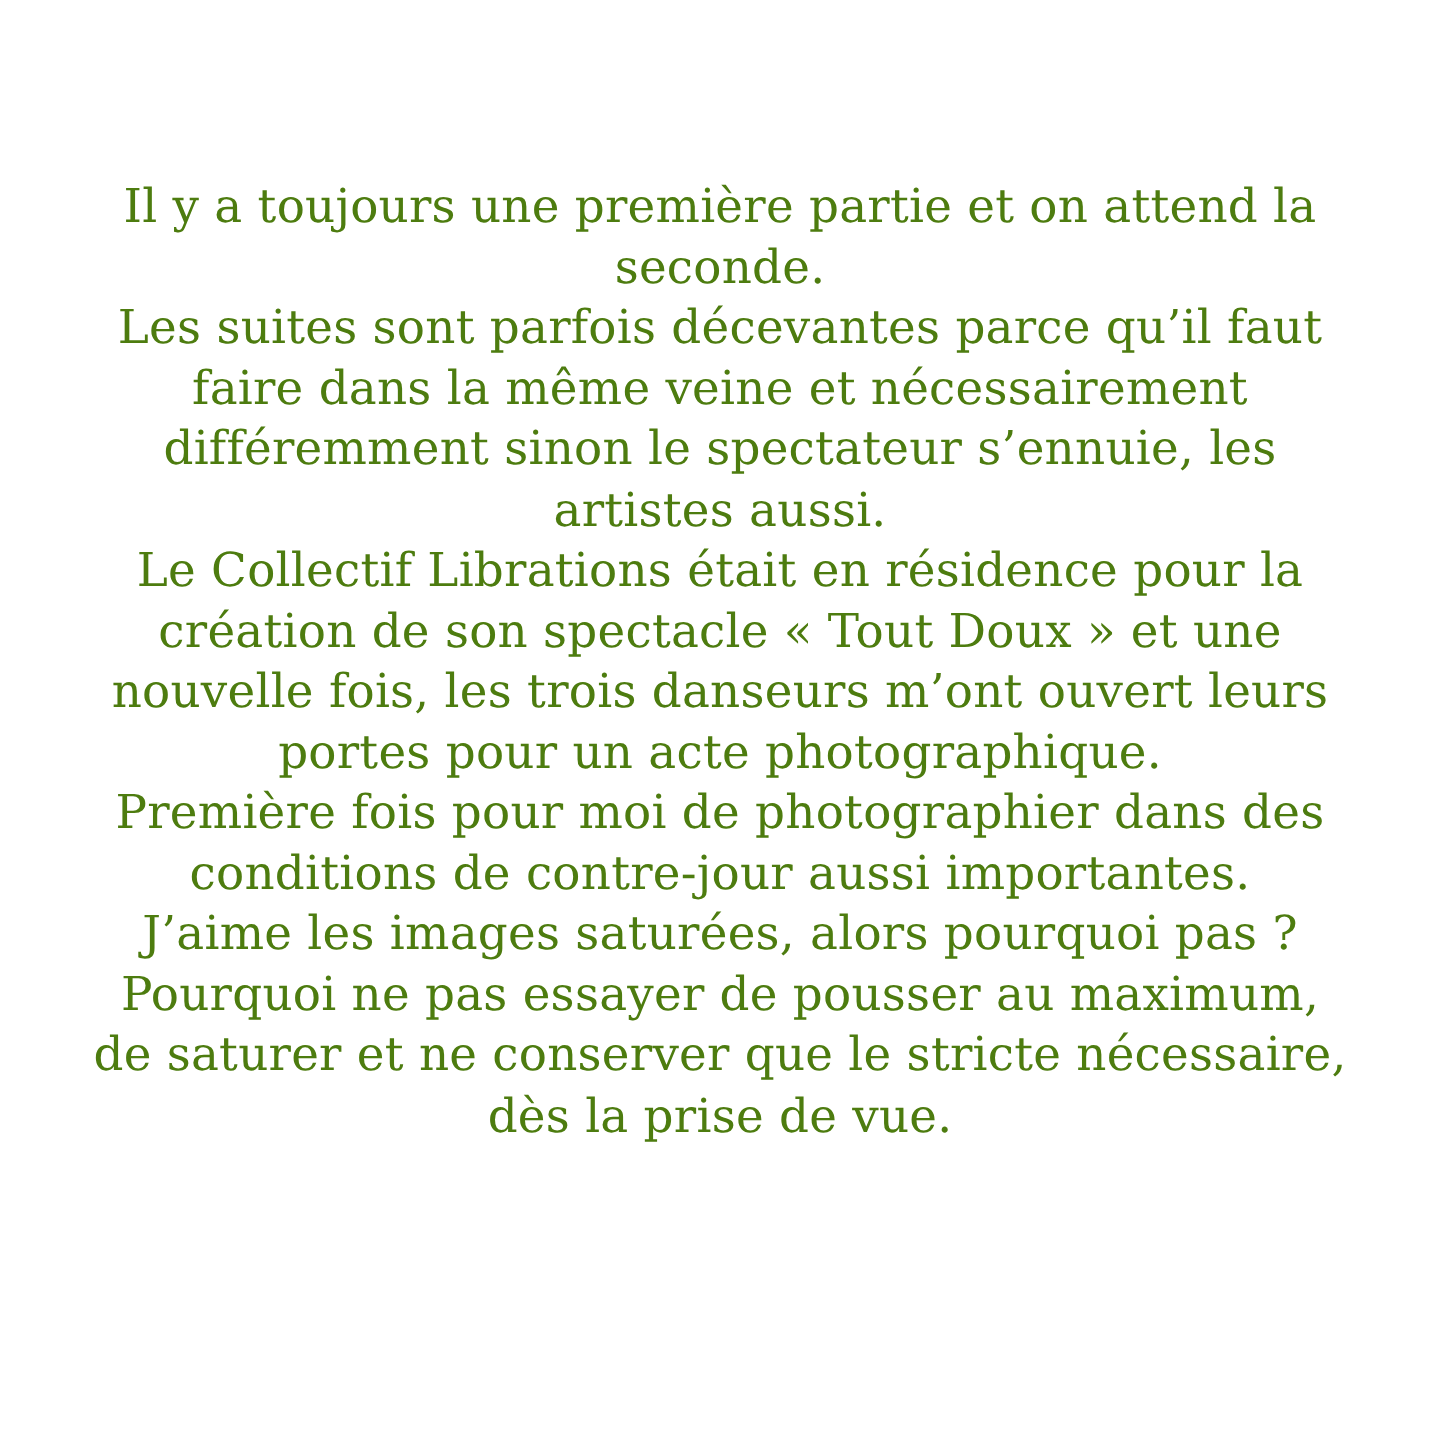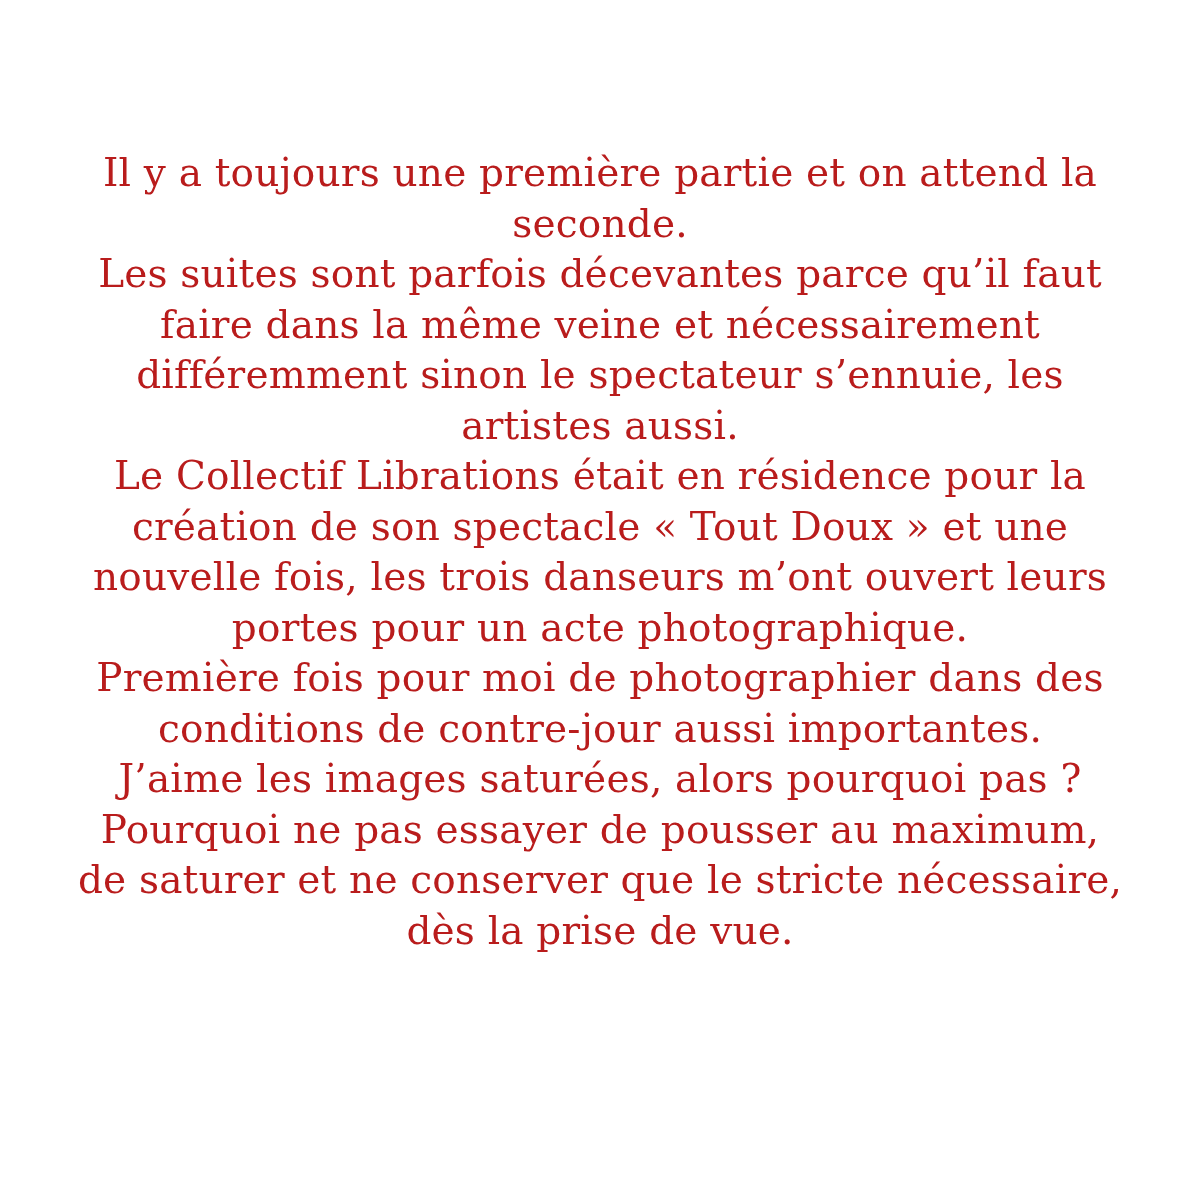--- a/index.html
+++ b/index.html
@@ -21,21 +21,21 @@
     left: 50%;
     transform: translateX(-50%);
     width: 1060px;
     text-align: center;
   }
   .body-text {
     font-family: "DejaVu Serif", "Liberation Serif", serif;
     font-size: 39px;
     line-height: 50.5px;
     font-weight: 500;
-    color: #b91c1c;
+    color: #4d7c0f;
     letter-spacing: 0.2px;
     white-space: pre-line;
     text-align: center;
   }
 </style>
 </head>
 <body>
 
 <div class="page">
   <div class="text-block">

